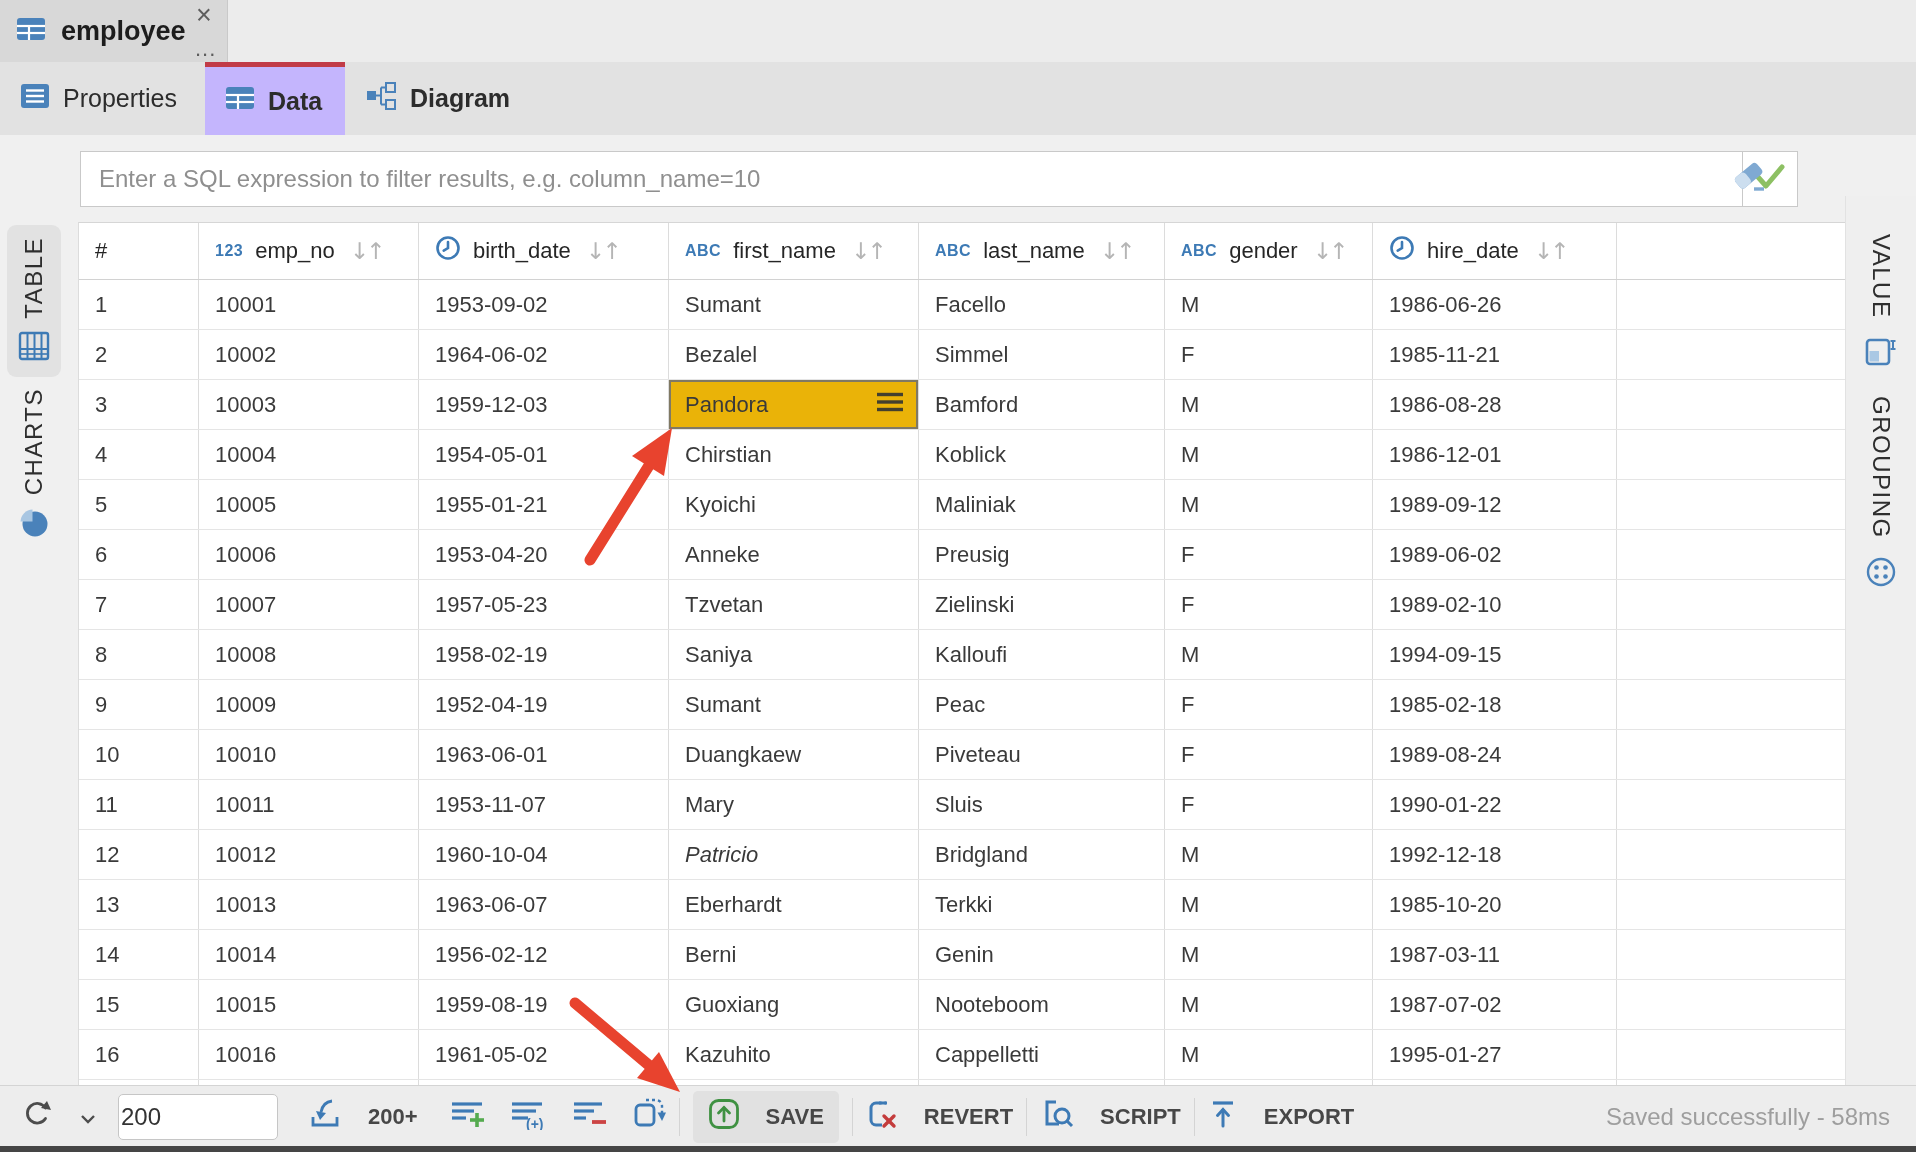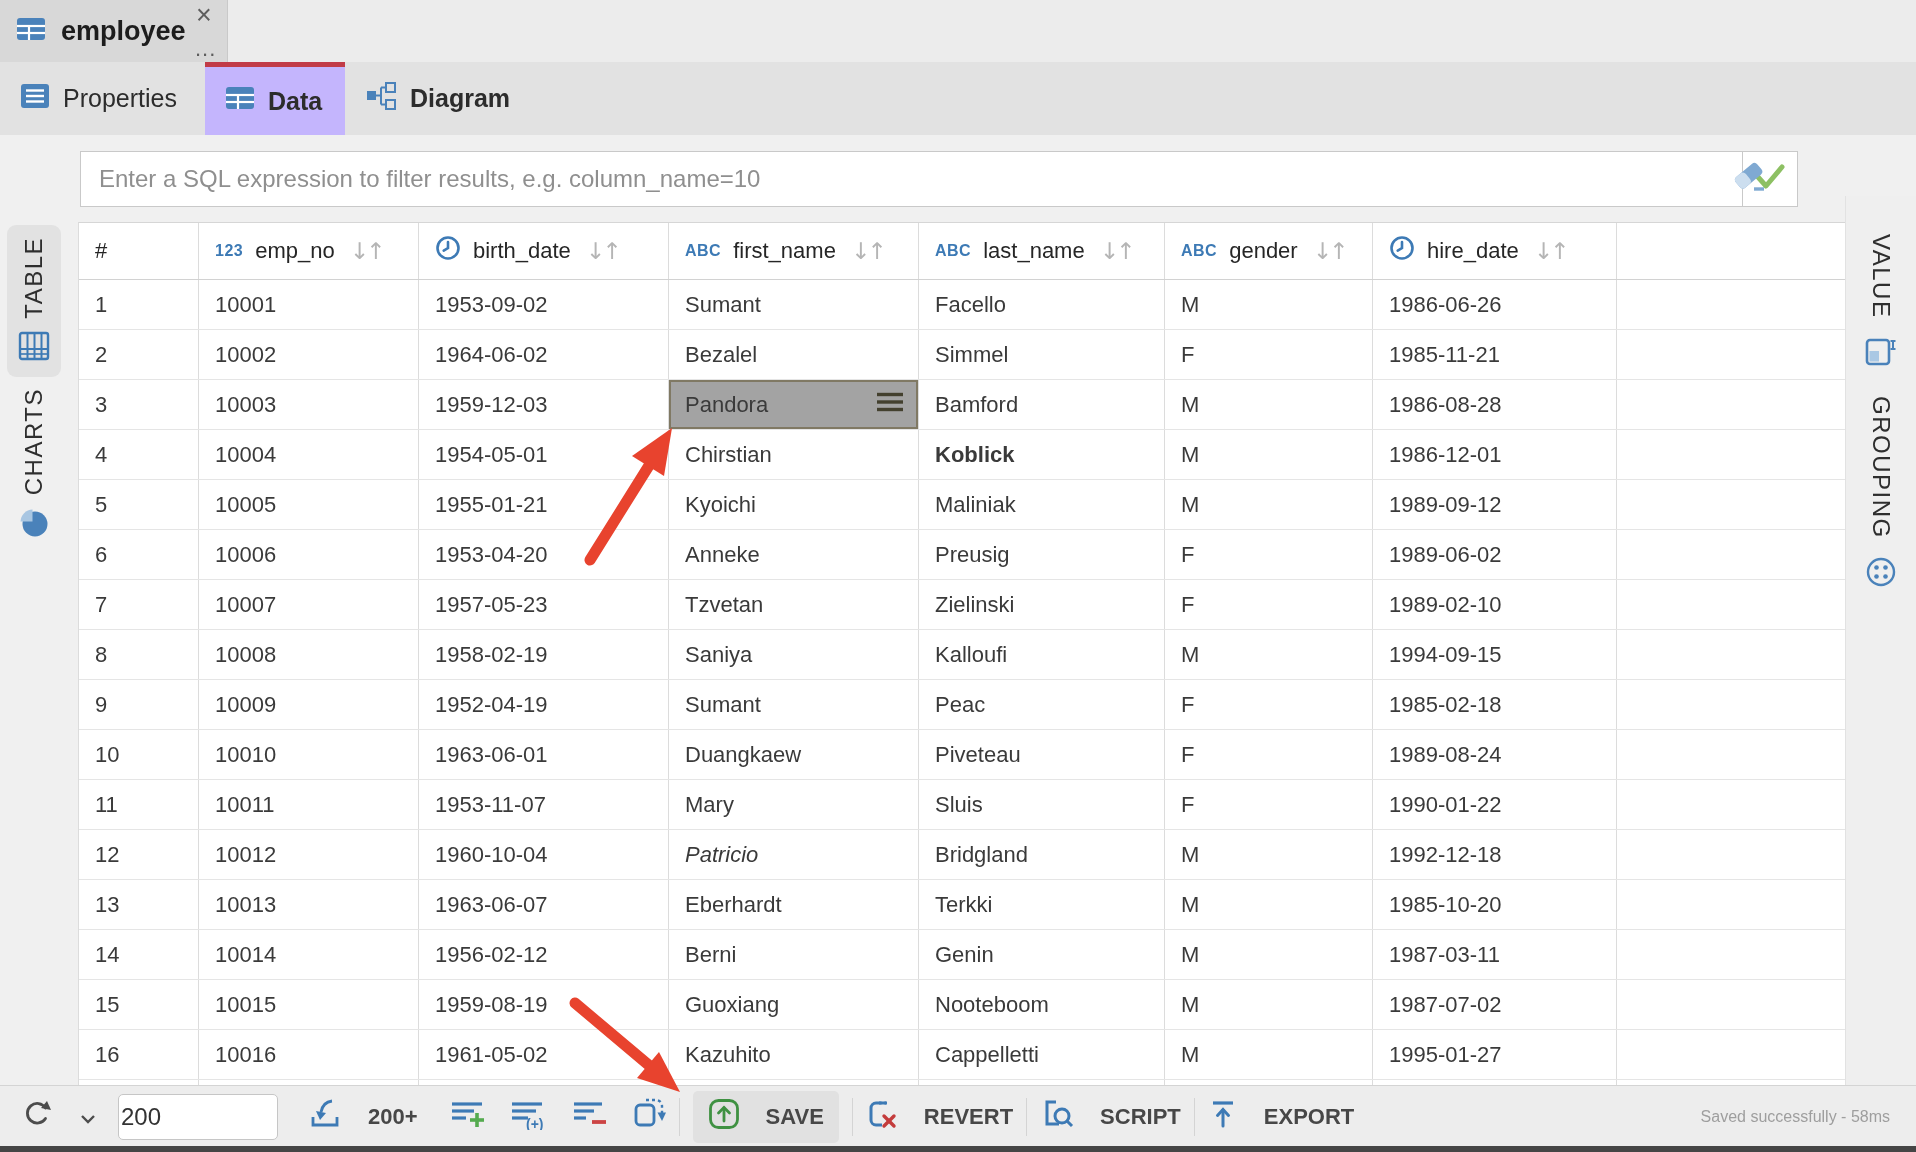--- a/index.html
+++ b/index.html
@@ -51,21 +51,21 @@
   .g-partial{height:7px;border-bottom:none;}
   .g-partial .g-cell{padding:0;}
   
   #toolbar{left:0;top:1085px;width:1916px;height:62px;background:#ededed;border-top:1px solid #d4d4d4;
            display:flex;align-items:center;box-sizing:border-box;padding:0 26px 0 20px;}
   .tbtn{display:flex;align-items:center;gap:26px;font-size:22px;font-weight:bold;color:#474747;white-space:nowrap;}
   .sep{width:1px;height:38px;background:#d4d4d4;margin:0 13px;flex:none;}
   #fetch-input{width:160px;height:46px;font-size:24px;border:1px solid #c6c6c6;border-radius:5px;
                color:#333;background:#fff;box-sizing:border-box;font-family:"Liberation Sans",sans-serif;outline:none;}
   #save-btn{background:#e1e1e1;border-radius:5px;padding:7px 15px;}
-  #status{margin-left:auto;font-size:16px;color:#9e9e9e;text-align:center;}
+  #status{margin-left:auto;font-size:24px;color:#9e9e9e;text-align:center;}
   #bottom-edge{left:0;top:1146px;width:1916px;height:6px;background:#454545;}
   #arrows{left:0;top:0;z-index:90;pointer-events:none;}
   svg{flex:none;}
 </style>
 </head>
 <body>
 
 <div id="tabbar" class="abs">
   <div id="doc-tab" class="abs">
     <span>
@@ -260,40 +260,40 @@
         <div class="g-cell" style="width: 250px;">1964-06-02</div>
         <div class="g-cell" style="width: 250px;">Bezalel</div>
         <div class="g-cell" style="width: 246px;">Simmel</div>
         <div class="g-cell" style="width: 208px;">F</div>
         <div class="g-cell" style="width: 244px;">1985-11-21</div>
       </div>
       <div class="g-row">
         <div class="g-cell" style="width: 120px;">3</div>
         <div class="g-cell" style="width: 220px;">10003</div>
         <div class="g-cell" style="width: 250px;">1959-12-03</div>
-        <div class="g-cell g-hl" style="width: 250px; background: #a3a3a3; padding-left: 16px;">
+        <div class="g-cell g-hl" style="width: 250px; background: #eab308; padding-left: 16px;">
           <span>Pandora</span>
           <span><svg width="30" height="22" viewBox="0 0 30 22">
               <g stroke="#43402e" stroke-width="3.4">
                 <line x1="2" y1="3.5" x2="28" y2="3.5"></line>
                 <line x1="2" y1="11" x2="28" y2="11"></line>
                 <line x1="2" y1="18.5" x2="28" y2="18.5"></line>
               </g>
             </svg></span>
         </div>
         <div class="g-cell" style="width: 246px;">Bamford</div>
         <div class="g-cell" style="width: 208px;">M</div>
         <div class="g-cell" style="width: 244px;">1986-08-28</div>
       </div>
       <div class="g-row">
         <div class="g-cell" style="width: 120px;">4</div>
         <div class="g-cell" style="width: 220px;">10004</div>
         <div class="g-cell" style="width: 250px;">1954-05-01</div>
         <div class="g-cell" style="width: 250px;">Chirstian</div>
-        <div class="g-cell" style="width: 246px; font-weight: bold;">Koblick</div>
+        <div class="g-cell" style="width: 246px;">Koblick</div>
         <div class="g-cell" style="width: 208px;">M</div>
         <div class="g-cell" style="width: 244px;">1986-12-01</div>
       </div>
       <div class="g-row">
         <div class="g-cell" style="width: 120px;">5</div>
         <div class="g-cell" style="width: 220px;">10005</div>
         <div class="g-cell" style="width: 250px;">1955-01-21</div>
         <div class="g-cell" style="width: 250px;">Kyoichi</div>
         <div class="g-cell" style="width: 246px;">Maliniak</div>
         <div class="g-cell" style="width: 208px;">M</div>

